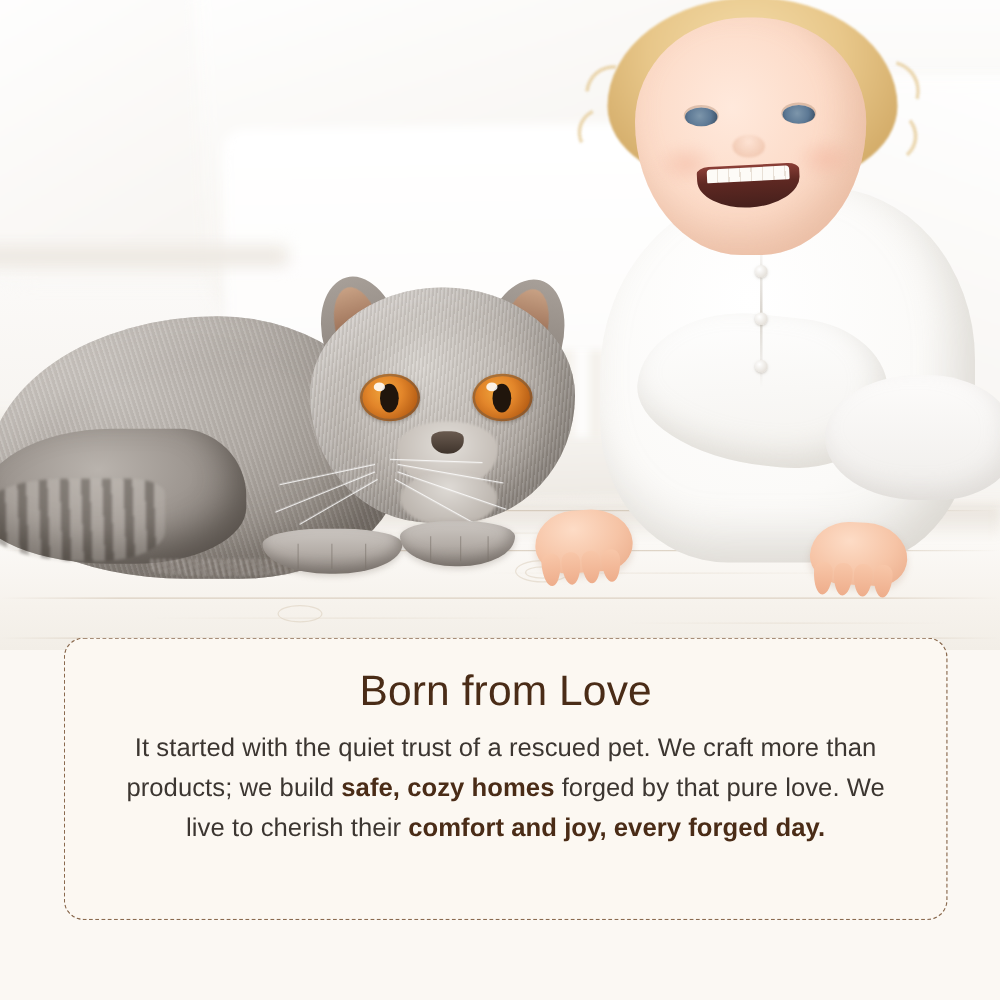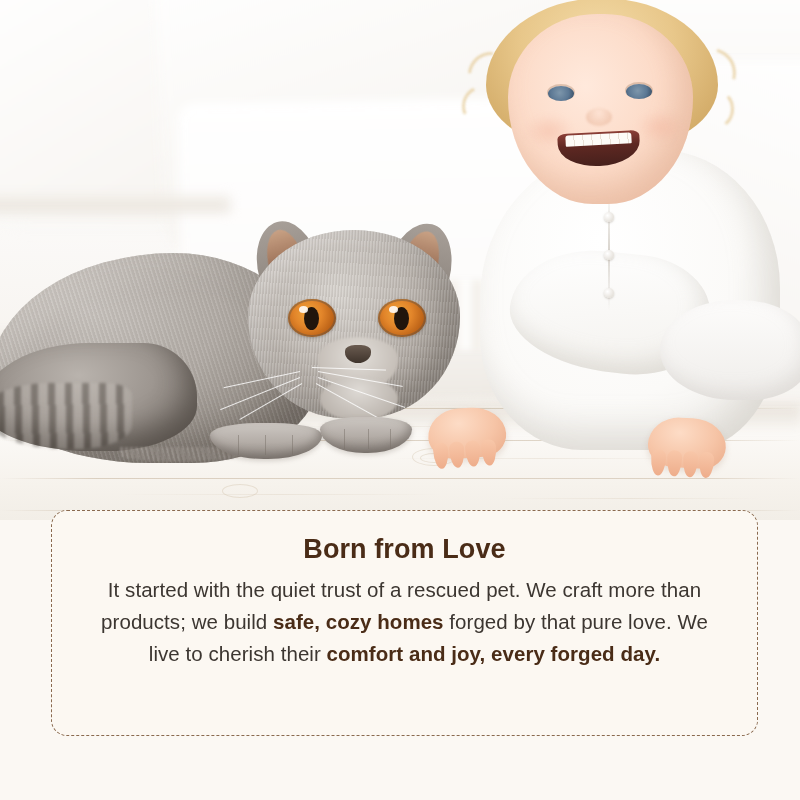--- a/index.html
+++ b/index.html
@@ -297,22 +297,22 @@
   
   #card {
     position:absolute; left:51px; top:510px; width:707px; height:226px;
     background:#fcf8f2;
     border:1.5px dashed #8a6a4f;
     border-radius:16px;
     padding:22px 34px 18px 34px;
     text-align:center;
   }
   #card-title {
-    font-size:27px;
-    font-weight:bold;
+    font-size:34px;
+    font-weight:normal;
     color:#4a2c17;
     letter-spacing:.1px;
     line-height:1.2;
     margin-bottom:9px;
   }
   #card-body {
     font-size:20.5px;
     line-height:32px;
     color:#3c3631;
     letter-spacing:.05px;

